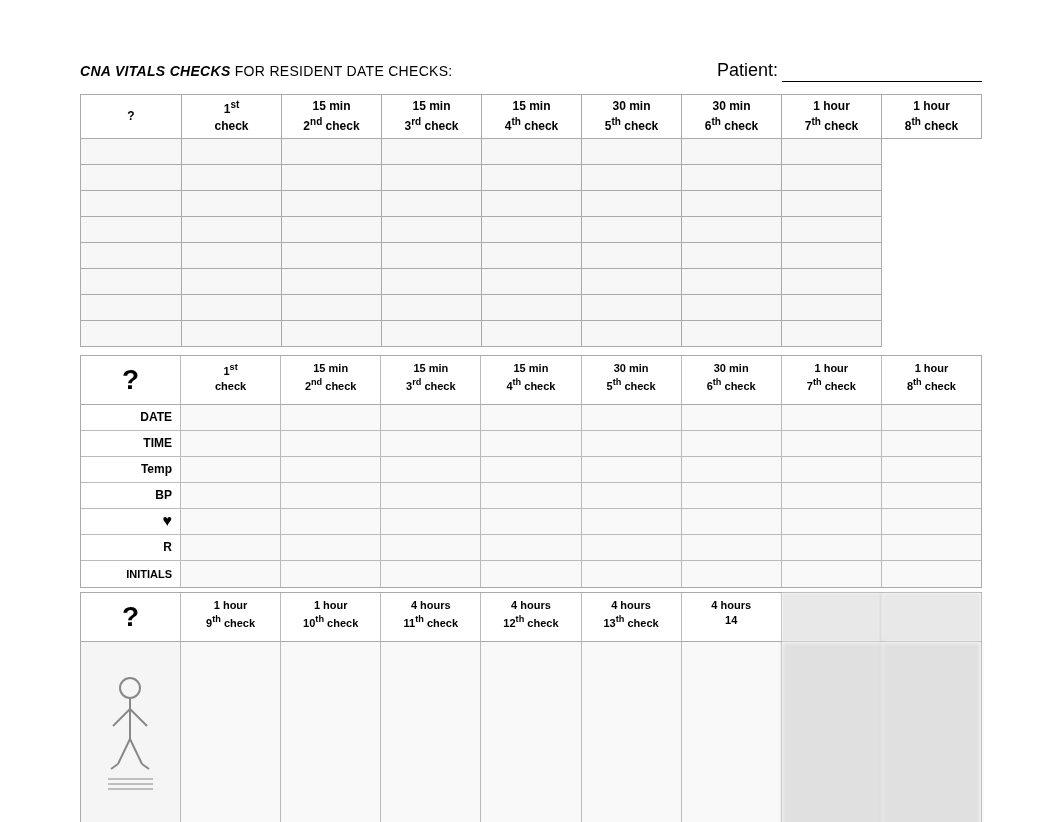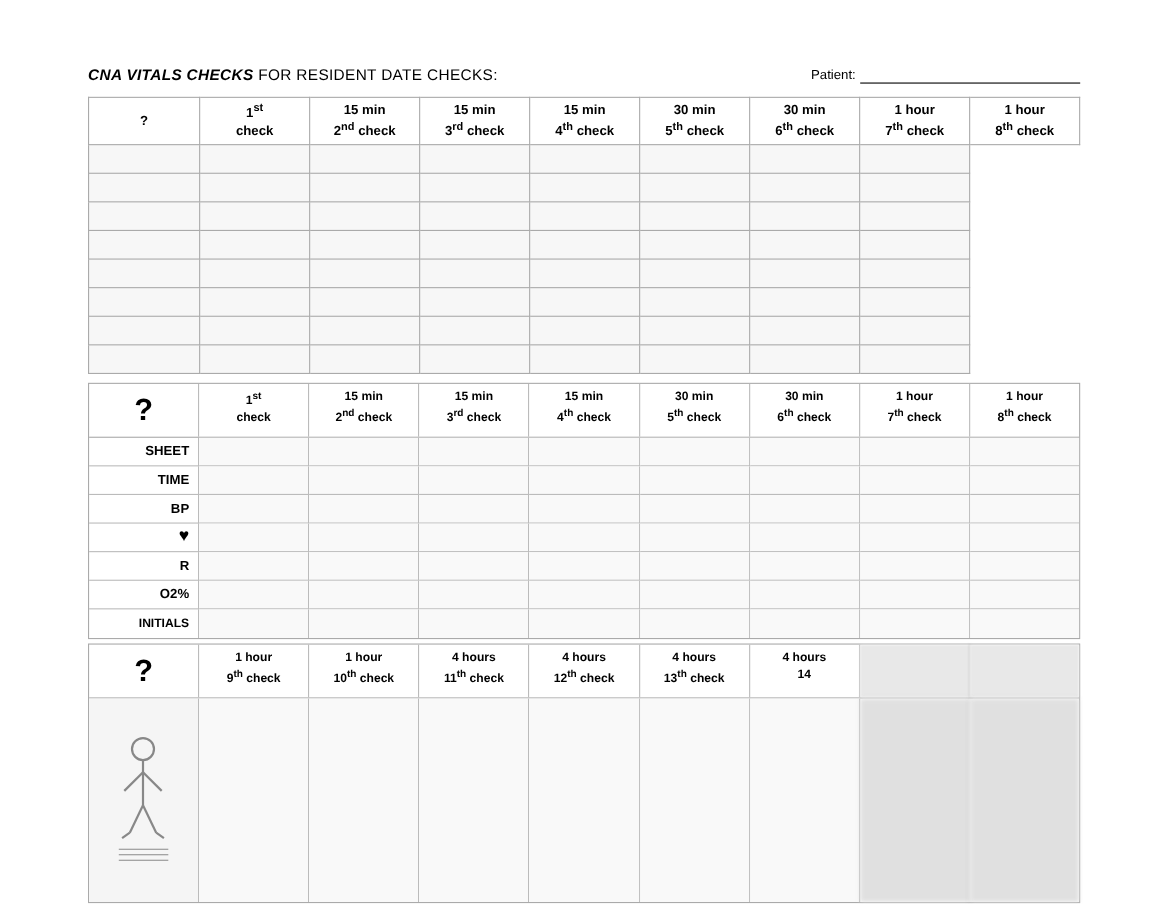--- a/index.html
+++ b/index.html
@@ -28,21 +28,21 @@
       font-weight: normal;
       letter-spacing: 0.3px;
     }
 
     .header-title em {
       font-style: italic;
       font-weight: bold;
     }
 
     .header-patient {
-      font-size: 12px;
+      font-size: 18px;
     }
 
     .patient-line {
       display: inline-block;
       border-bottom: 1.5px solid #000;
       width: 200px;
       margin-left: 4px;
     }
 
     
@@ -221,21 +221,21 @@
       <div style="flex:1;font-weight:bold;font-size:11px;text-align:center;padding:5px 2px;border-right:1px solid #bbb;line-height:1.4;">15 min<br>2<sup>nd</sup> check</div>
       <div style="flex:1;font-weight:bold;font-size:11px;text-align:center;padding:5px 2px;border-right:1px solid #bbb;line-height:1.4;">15 min<br>3<sup>rd</sup> check</div>
       <div style="flex:1;font-weight:bold;font-size:11px;text-align:center;padding:5px 2px;border-right:1px solid #bbb;line-height:1.4;">15 min<br>4<sup>th</sup> check</div>
       <div style="flex:1;font-weight:bold;font-size:11px;text-align:center;padding:5px 2px;border-right:1px solid #bbb;line-height:1.4;">30 min<br>5<sup>th</sup> check</div>
       <div style="flex:1;font-weight:bold;font-size:11px;text-align:center;padding:5px 2px;border-right:1px solid #bbb;line-height:1.4;">30 min<br>6<sup>th</sup> check</div>
       <div style="flex:1;font-weight:bold;font-size:11px;text-align:center;padding:5px 2px;border-right:1px solid #bbb;line-height:1.4;">1 hour<br>7<sup>th</sup> check</div>
       <div style="flex:1;font-weight:bold;font-size:11px;text-align:center;padding:5px 2px;line-height:1.4;">1 hour<br>8<sup>th</sup> check</div>
     </div>
 
     <div style="display:flex;">
-      <div style="width:100px;flex-shrink:0;border-right:1px solid #bbb;font-weight:bold;font-size:12px;display:flex;align-items:center;justify-content:flex-end;padding-right:8px;min-height:26px;border-bottom:1px solid #bbb;">SHEET</div>
+      <div style="width:100px;flex-shrink:0;border-right:1px solid #bbb;font-weight:bold;font-size:12px;display:flex;align-items:center;justify-content:flex-end;padding-right:8px;min-height:26px;border-bottom:1px solid #bbb;">DATE</div>
       <div style="flex:1;display:flex;">
         <div style="flex:1;border-right:1px solid #bbb;border-bottom:1px solid #bbb;background:#f9f9f9;min-height:26px;"></div>
         <div style="flex:1;border-right:1px solid #bbb;border-bottom:1px solid #bbb;background:#f9f9f9;"></div>
         <div style="flex:1;border-right:1px solid #bbb;border-bottom:1px solid #bbb;background:#f9f9f9;"></div>
         <div style="flex:1;border-right:1px solid #bbb;border-bottom:1px solid #bbb;background:#f9f9f9;"></div>
         <div style="flex:1;border-right:1px solid #bbb;border-bottom:1px solid #bbb;background:#f9f9f9;"></div>
         <div style="flex:1;border-right:1px solid #bbb;border-bottom:1px solid #bbb;background:#f9f9f9;"></div>
         <div style="flex:1;border-right:1px solid #bbb;border-bottom:1px solid #bbb;background:#f9f9f9;"></div>
         <div style="flex:1;border-bottom:1px solid #bbb;background:#f9f9f9;"></div>
       </div>
@@ -246,20 +246,33 @@
         <div style="flex:1;border-right:1px solid #bbb;border-bottom:1px solid #bbb;background:#f9f9f9;min-height:26px;"></div>
         <div style="flex:1;border-right:1px solid #bbb;border-bottom:1px solid #bbb;background:#f9f9f9;"></div>
         <div style="flex:1;border-right:1px solid #bbb;border-bottom:1px solid #bbb;background:#f9f9f9;"></div>
         <div style="flex:1;border-right:1px solid #bbb;border-bottom:1px solid #bbb;background:#f9f9f9;"></div>
         <div style="flex:1;border-right:1px solid #bbb;border-bottom:1px solid #bbb;background:#f9f9f9;"></div>
         <div style="flex:1;border-right:1px solid #bbb;border-bottom:1px solid #bbb;background:#f9f9f9;"></div>
         <div style="flex:1;border-right:1px solid #bbb;border-bottom:1px solid #bbb;background:#f9f9f9;"></div>
         <div style="flex:1;border-bottom:1px solid #bbb;background:#f9f9f9;"></div>
       </div>
     </div>
+    <div style="display:flex;">
+      <div style="width:100px;flex-shrink:0;border-right:1px solid #bbb;font-weight:bold;font-size:12px;display:flex;align-items:center;justify-content:flex-end;padding-right:8px;min-height:26px;border-bottom:1px solid #bbb;">Temp</div>
+      <div style="flex:1;display:flex;">
+        <div style="flex:1;border-right:1px solid #bbb;border-bottom:1px solid #bbb;background:#f9f9f9;min-height:26px;"></div>
+        <div style="flex:1;border-right:1px solid #bbb;border-bottom:1px solid #bbb;background:#f9f9f9;"></div>
+        <div style="flex:1;border-right:1px solid #bbb;border-bottom:1px solid #bbb;background:#f9f9f9;"></div>
+        <div style="flex:1;border-right:1px solid #bbb;border-bottom:1px solid #bbb;background:#f9f9f9;"></div>
+        <div style="flex:1;border-right:1px solid #bbb;border-bottom:1px solid #bbb;background:#f9f9f9;"></div>
+        <div style="flex:1;border-right:1px solid #bbb;border-bottom:1px solid #bbb;background:#f9f9f9;"></div>
+        <div style="flex:1;border-right:1px solid #bbb;border-bottom:1px solid #bbb;background:#f9f9f9;"></div>
+        <div style="flex:1;border-bottom:1px solid #bbb;background:#f9f9f9;"></div>
+      </div>
+    </div>
     <div style="display:flex;justify-content:center;">
       <div style="width:100px;flex-shrink:0;border-right:1px solid #bbb;font-weight:bold;font-size:12px;display:flex;align-items:center;justify-content:flex-end;padding-right:8px;min-height:26px;border-bottom:1px solid #bbb;">BP</div>
       <div style="flex:1;display:flex;">
         <div style="flex:1;border-right:1px solid #bbb;border-bottom:1px solid #bbb;background:#f9f9f9;min-height:26px;"></div>
         <div style="flex:1;border-right:1px solid #bbb;border-bottom:1px solid #bbb;background:#f9f9f9;"></div>
         <div style="flex:1;border-right:1px solid #bbb;border-bottom:1px solid #bbb;background:#f9f9f9;"></div>
         <div style="flex:1;border-right:1px solid #bbb;border-bottom:1px solid #bbb;background:#f9f9f9;"></div>
         <div style="flex:1;border-right:1px solid #bbb;border-bottom:1px solid #bbb;background:#f9f9f9;"></div>
         <div style="flex:1;border-right:1px solid #bbb;border-bottom:1px solid #bbb;background:#f9f9f9;"></div>
         <div style="flex:1;border-right:1px solid #bbb;border-bottom:1px solid #bbb;background:#f9f9f9;"></div>
@@ -274,33 +287,20 @@
         <div style="flex:1;border-right:1px solid #bbb;border-bottom:1px solid #bbb;background:#f9f9f9;"></div>
         <div style="flex:1;border-right:1px solid #bbb;border-bottom:1px solid #bbb;background:#f9f9f9;"></div>
         <div style="flex:1;border-right:1px solid #bbb;border-bottom:1px solid #bbb;background:#f9f9f9;"></div>
         <div style="flex:1;border-right:1px solid #bbb;border-bottom:1px solid #bbb;background:#f9f9f9;"></div>
         <div style="flex:1;border-right:1px solid #bbb;border-bottom:1px solid #bbb;background:#f9f9f9;"></div>
         <div style="flex:1;border-bottom:1px solid #bbb;background:#f9f9f9;"></div>
       </div>
     </div>
     <div style="display:flex;">
       <div style="width:100px;flex-shrink:0;border-right:1px solid #bbb;font-weight:bold;font-size:12px;display:flex;align-items:center;justify-content:flex-end;padding-right:8px;min-height:26px;border-bottom:1px solid #bbb;">R</div>
-      <div style="flex:1;display:flex;">
-        <div style="flex:1;border-right:1px solid #bbb;border-bottom:1px solid #bbb;background:#f9f9f9;min-height:26px;"></div>
-        <div style="flex:1;border-right:1px solid #bbb;border-bottom:1px solid #bbb;background:#f9f9f9;"></div>
-        <div style="flex:1;border-right:1px solid #bbb;border-bottom:1px solid #bbb;background:#f9f9f9;"></div>
-        <div style="flex:1;border-right:1px solid #bbb;border-bottom:1px solid #bbb;background:#f9f9f9;"></div>
-        <div style="flex:1;border-right:1px solid #bbb;border-bottom:1px solid #bbb;background:#f9f9f9;"></div>
-        <div style="flex:1;border-right:1px solid #bbb;border-bottom:1px solid #bbb;background:#f9f9f9;"></div>
-        <div style="flex:1;border-right:1px solid #bbb;border-bottom:1px solid #bbb;background:#f9f9f9;"></div>
-        <div style="flex:1;border-bottom:1px solid #bbb;background:#f9f9f9;"></div>
-      </div>
-    </div>
-    <div style="display:flex;">
-      <div style="width:100px;flex-shrink:0;border-right:1px solid #bbb;font-weight:bold;font-size:12px;display:flex;align-items:center;justify-content:flex-end;padding-right:8px;min-height:26px;border-bottom:1px solid #bbb;">O2%</div>
       <div style="flex:1;display:flex;">
         <div style="flex:1;border-right:1px solid #bbb;border-bottom:1px solid #bbb;background:#f9f9f9;min-height:26px;"></div>
         <div style="flex:1;border-right:1px solid #bbb;border-bottom:1px solid #bbb;background:#f9f9f9;"></div>
         <div style="flex:1;border-right:1px solid #bbb;border-bottom:1px solid #bbb;background:#f9f9f9;"></div>
         <div style="flex:1;border-right:1px solid #bbb;border-bottom:1px solid #bbb;background:#f9f9f9;"></div>
         <div style="flex:1;border-right:1px solid #bbb;border-bottom:1px solid #bbb;background:#f9f9f9;"></div>
         <div style="flex:1;border-right:1px solid #bbb;border-bottom:1px solid #bbb;background:#f9f9f9;"></div>
         <div style="flex:1;border-right:1px solid #bbb;border-bottom:1px solid #bbb;background:#f9f9f9;"></div>
         <div style="flex:1;border-bottom:1px solid #bbb;background:#f9f9f9;"></div>
       </div>

